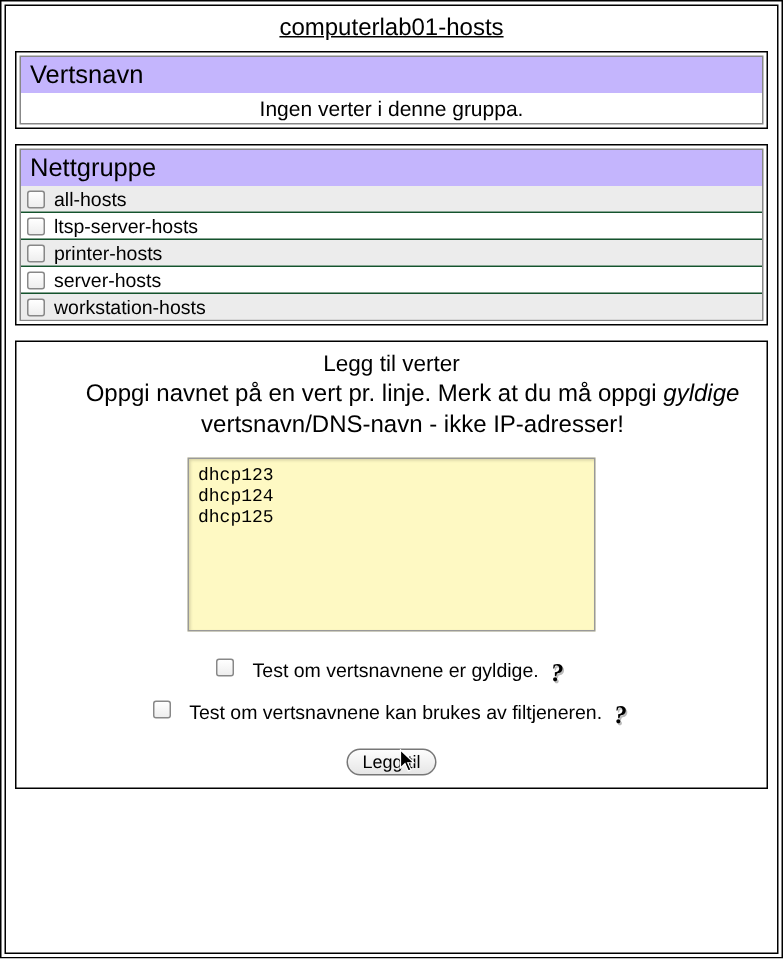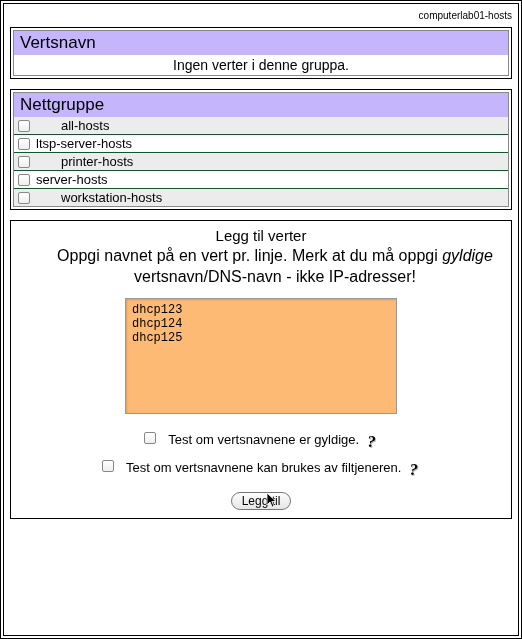--- a/index.html
+++ b/index.html
@@ -18,23 +18,24 @@
     padding: 2px;
   }
   .inner-frame {
     width: 100%;
     height: 100%;
     border: 1px solid #000;
     padding: 4px 6px;
     overflow: hidden;
   }
   .title {
-    text-align: right;
-    font-size: 10px;
+    text-align: center;
+    font-size: 16px;
     padding: 2px 0 6px 0;
+    text-decoration: underline;
   }
   .section {
     border: 1px solid #000;
     margin-bottom: 10px;
     padding: 2px;
   }
   .subtable {
     border: 1px solid #888;
     width: 100%;
   }
@@ -62,21 +63,21 @@
     cursor: pointer;
   }
   .list-row {
     display: flex;
     align-items: center;
     padding: 1px 4px;
     font-size: 13px;
     border-top: 1px solid #14532d;
   }
   .list-row:first-of-type { border-top: none; }
-  .list-row.odd { background: #ececec; gap: 25px; }
+  .list-row.odd { background: #ececec; }
   .list-row.even { background: #fff; }
   .chk {
     width: 12px;
     height: 12px;
     border: 1px solid #888;
     border-radius: 2px;
     margin-right: 6px;
     background: linear-gradient(#fff,#eee);
     flex-shrink: 0;
   }
@@ -103,21 +104,21 @@
   }
   textarea {
     width: 272px;
     height: 116px;
     font-family: "Courier New", monospace;
     font-size: 12px;
     padding: 4px 6px;
     border: 1px solid #999;
     box-shadow: inset 1px 1px 2px rgba(0,0,0,0.15);
     resize: none;
-    background: #fdba74;
+    background: #fef9c3;
   }
   .check-line {
     display: flex;
     align-items: flex-start;
     justify-content: center;
     gap: 6px;
     padding: 4px 0;
     font-size: 13px;
   }
   .help {

